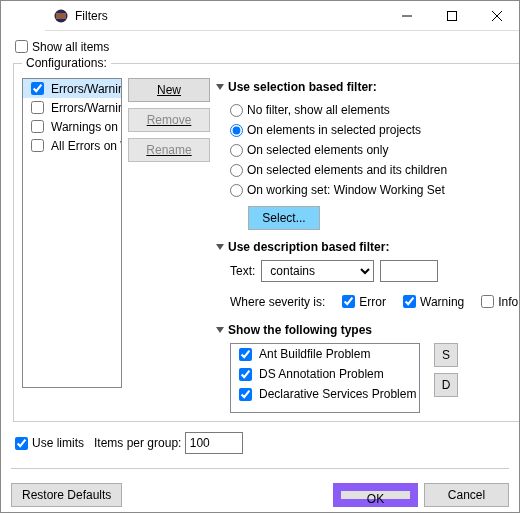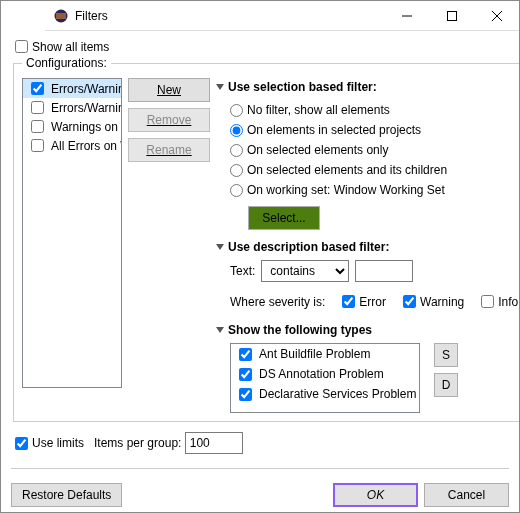--- a/index.html
+++ b/index.html
@@ -79,28 +79,28 @@
     border-left: 4px solid transparent;
     border-right: 4px solid transparent;
     border-top: 6px solid #555;
   }
   .radiogroup { margin-left: 14px; }
   .radiorow { display: flex; align-items: center; height: 20px; gap: 0; }
   .radiorow input[type=radio] { margin: 0 4px 0 0; }
   .selectbtn {
     margin: 6px 0 8px 32px;
     width: 72px; height: 24px;
-    background: #4d7c0f; border: 1px solid #adadad; font: inherit;
+    background: #7dd3fc; border: 1px solid #adadad; font: inherit;
   }
   .descrow { display:flex; align-items:center; gap:6px; margin-left:14px; margin-top:4px;}
   select, input[type=text] {
     font: inherit; height: 22px;
     border: 1px solid #7a7a7a; background: #fff; padding: 0 4px;
   }
-  select { width: 88px; }
+  select { width: 113px; }
   .textin { width: 58px; }
   .sevrow { margin-left:14px; margin-top:10px; display:flex; align-items:center; gap:13px; white-space:nowrap;}
   .typescontainer { margin-left:14px; margin-top:6px; display:flex; gap:14px;}
   .typeslist {
     width: 190px; height: 70px;
     border: 1px solid #828790;
     overflow-y: scroll;
     background:#fff;
   }
   .typeslist .listitem { height: 20px; }
@@ -114,21 +114,21 @@
     margin-top: 10px;
   }
   .itemsper input { width: 58px; }
   hr.sep { border: none; border-top: 1px solid #ccc; margin: 14px 0; }
   .actionrow { display:flex; align-items:center; }
   .actionrow .left { flex:1; }
   .actbtn {
     width: 85px; height: 24px; margin-left: 6px;
     background:#e1e1e1; border:1px solid #adadad; font:inherit;
   }
-  .actbtn.primary { border: 2px solid #8b5cf6; font-style: italic; }
+  .actbtn.primary { border: 8px solid #8b5cf6; }
   .restorebtn {
     height: 24px; padding: 0 10px;
     background:#e1e1e1; border:1px solid #adadad; font:inherit;
   }
   svg { display:block; }
 </style>
 </head>
 <body>
 
 <div class="titlebar">

